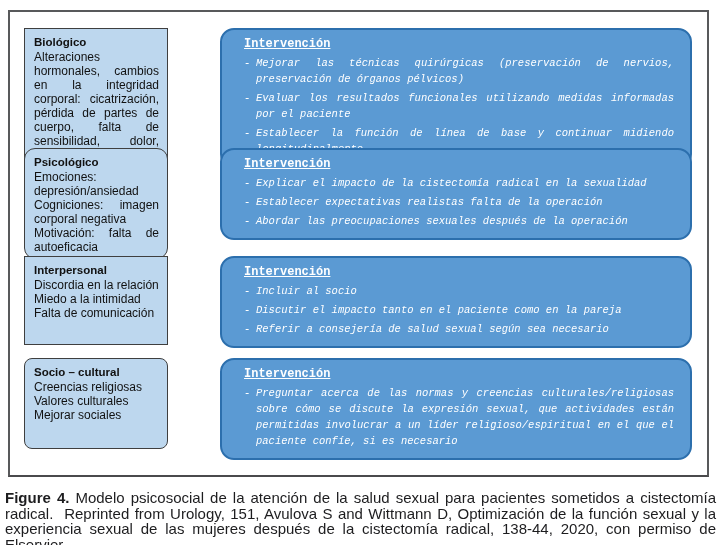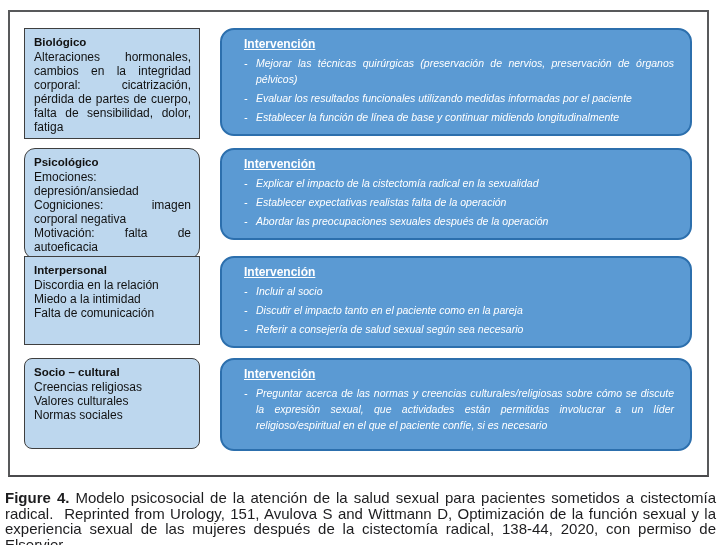--- a/index.html
+++ b/index.html
@@ -19,21 +19,21 @@
     box-sizing:border-box;
     background:#ffffff;
   }
   .row{position:absolute;left:0;right:0;}
   .row:nth-of-type(1){top:16px;}
   .row:nth-of-type(2){top:136px;}
   .row:nth-of-type(3){top:244px;}
   .row:nth-of-type(4){top:346px;}
 
   .factor-box{
-    position:absolute;left:14px;width:176px;
+    position:absolute;left:14px;width:144px;
     box-sizing:border-box;
     background:#bdd7ee;
     border:1.5px solid #3f3f3f;
     padding:6px 8px 4px 9px;
     color:#111111;
   }
   .row:nth-of-type(1) .factor-box{min-height:101px;}
   .row:nth-of-type(2) .factor-box{min-height:88px;border-radius:11px;}
   .row:nth-of-type(3) .factor-box{min-height:89px;}
   .row:nth-of-type(4) .factor-box{min-height:91px;border-radius:8px;}
@@ -50,20 +50,21 @@
   }
 
   .intervention-box{
     position:absolute;left:210px;width:472px;
     box-sizing:border-box;
     background:#5b9ad3;
     border:2.5px solid #2c6fad;
     border-radius:14px;
     padding:7px 16px 6px 22px;
     color:#ffffff;
+    font-family:Liberation Mono, monospace;
   }
   .row:nth-of-type(1) .intervention-box{min-height:106px;}
   .row:nth-of-type(2) .intervention-box{min-height:90px;}
   .row:nth-of-type(3) .intervention-box{min-height:88px;}
   .row:nth-of-type(4) .intervention-box{min-height:93px;}
 
   .intervention-heading{
     font-weight:bold;
     font-size:12px;
     line-height:15px;
@@ -177,21 +178,21 @@
           </div>
     </div>
   </div>
 
   <div class="row">
     <div class="factor-box">
       <div class="factor-title">Socio – cultural</div>
       <div class="factor-lines">
             <div class="factor-line">Creencias religiosas</div>
             <div class="factor-line">Valores culturales</div>
-            <div class="factor-line">Normas sociales</div>
+            <div class="factor-line">Mejorar sociales</div>
           </div>
     </div>
     <div class="intervention-box">
       <div class="intervention-heading">Intervención</div>
       <div class="bullets">
             <div class="bullet">
               <span class="dash">-</span>
               <span class="btext">Preguntar acerca de las normas y creencias culturales/religiosas sobre cómo se discute la expresión sexual, que actividades están permitidas involucrar a un líder religioso/espiritual en el que el paciente confíe, si es necesario</span>
             </div>
           </div>

